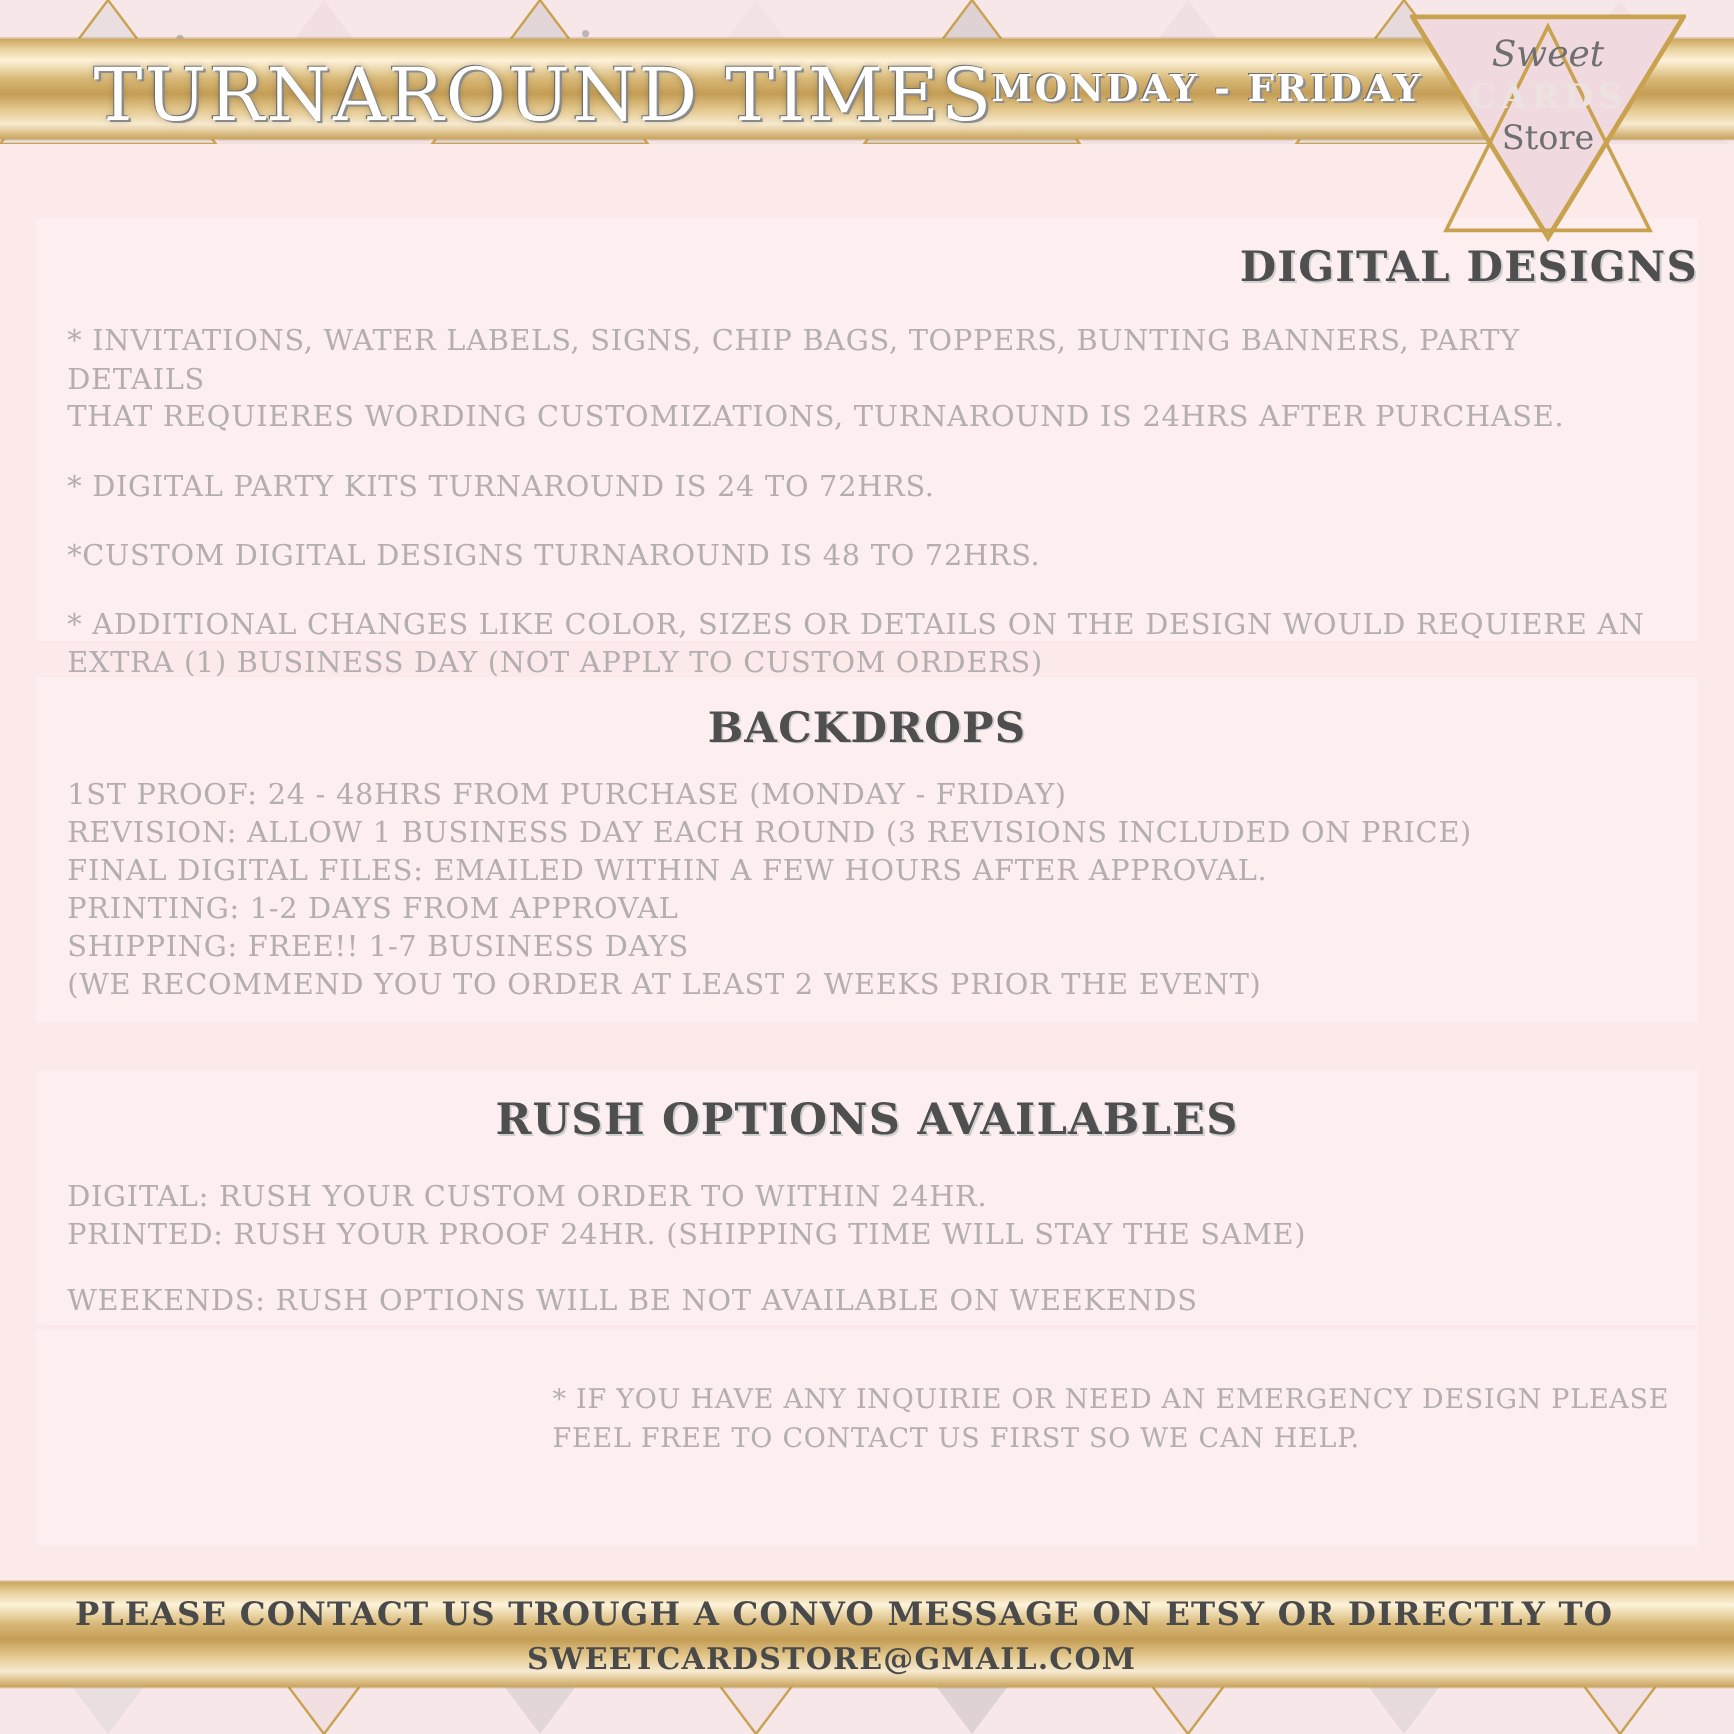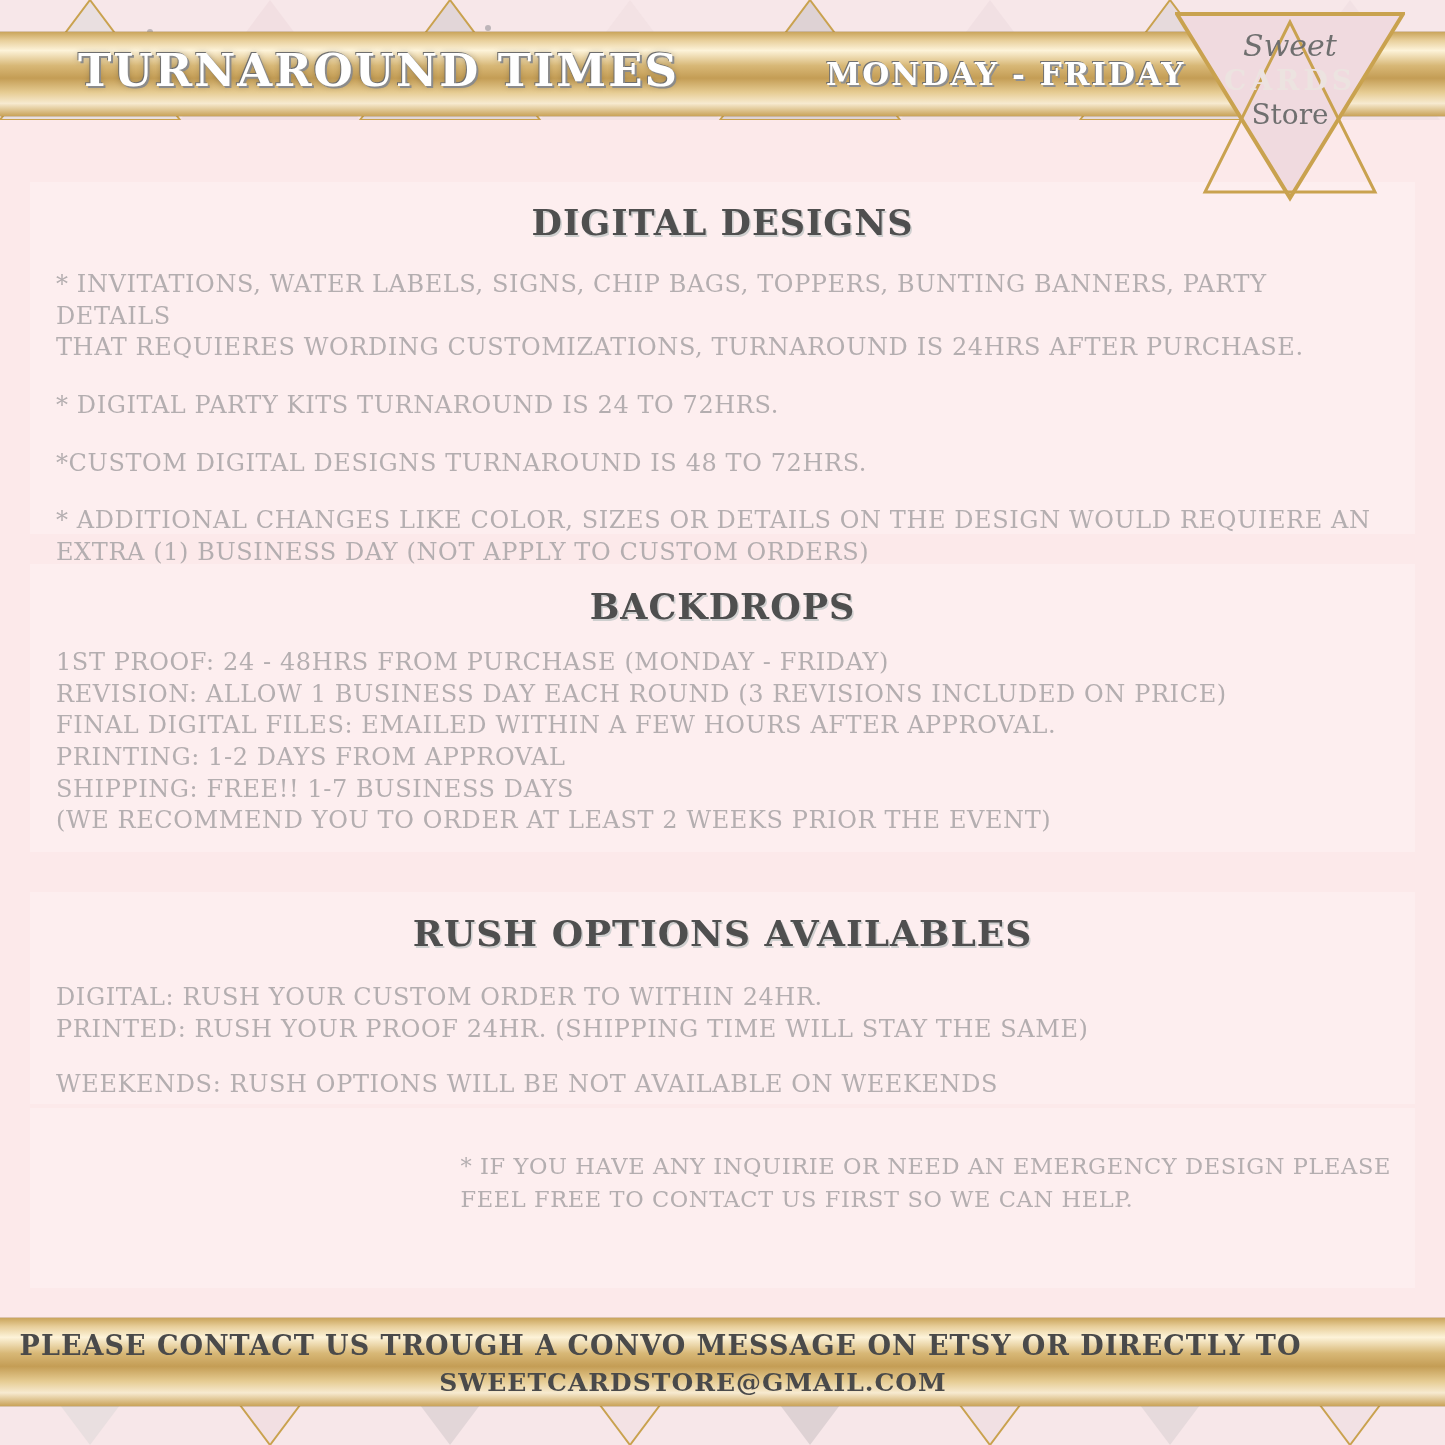--- a/index.html
+++ b/index.html
@@ -48,25 +48,25 @@
   }
   .gold-bar.footer {
     top: 1318px;
     height: 88px;
   }
 
   .header-title {
     position: absolute;
     left: 78px;
     top: 44px;
-    font-size: 45px;
+    font-size: 61px;
     letter-spacing: 2px;
     color: #ffffff;
     font-family: "DejaVu Serif", serif;
-    font-weight: bold;
+    font-weight: normal;
     text-shadow: 2px 2px 0 #8b8b8b, -1px -1px 0 #6e6e6e, 0 0 6px rgba(0,0,0,.25);
     white-space: nowrap;
   }
   .header-sub {
     position: absolute;
     left: 826px;
     top: 56px;
     font-size: 31px;
     letter-spacing: 2px;
     color: #ffffff;
@@ -124,21 +124,21 @@
 
   .section-title {
     text-align: center;
     font-family: "DejaVu Serif", serif;
     font-weight: bold;
     font-size: 35px;
     letter-spacing: 1px;
     color: #4f4f4f;
     text-shadow: 1.5px 1.5px 0 #cfcfcf;
   }
-  .p1 .section-title { margin-top: 20px; }
+  .p1 .section-title { margin-top: 20px; text-align: right; }
   .p2 .section-title { margin-top: 22px; }
   .p3 .section-title { margin-top: 20px; font-size: 36px; }
 
   .body-text {
     color: #b4aeb0;
     font-family: "DejaVu Serif", serif;
     font-size: 24px;
     letter-spacing: 0.6px;
     line-height: 1.32;
   }
@@ -174,20 +174,21 @@
   .footer-line1 {
     position: absolute;
     width: 1321px;
     top: 1330px;
     text-align: center;
     font-family: "DejaVu Serif", serif;
     font-weight: bold;
     font-size: 27px;
     letter-spacing: 1px;
     color: #4a4a4a;
+    padding-left: 43px;
   }
   .footer-line2 {
     position: absolute;
     width: 1386px;
     top: 1368px;
     text-align: center;
     font-family: "DejaVu Serif", serif;
     font-weight: bold;
     font-size: 25px;
     letter-spacing: 1px;

